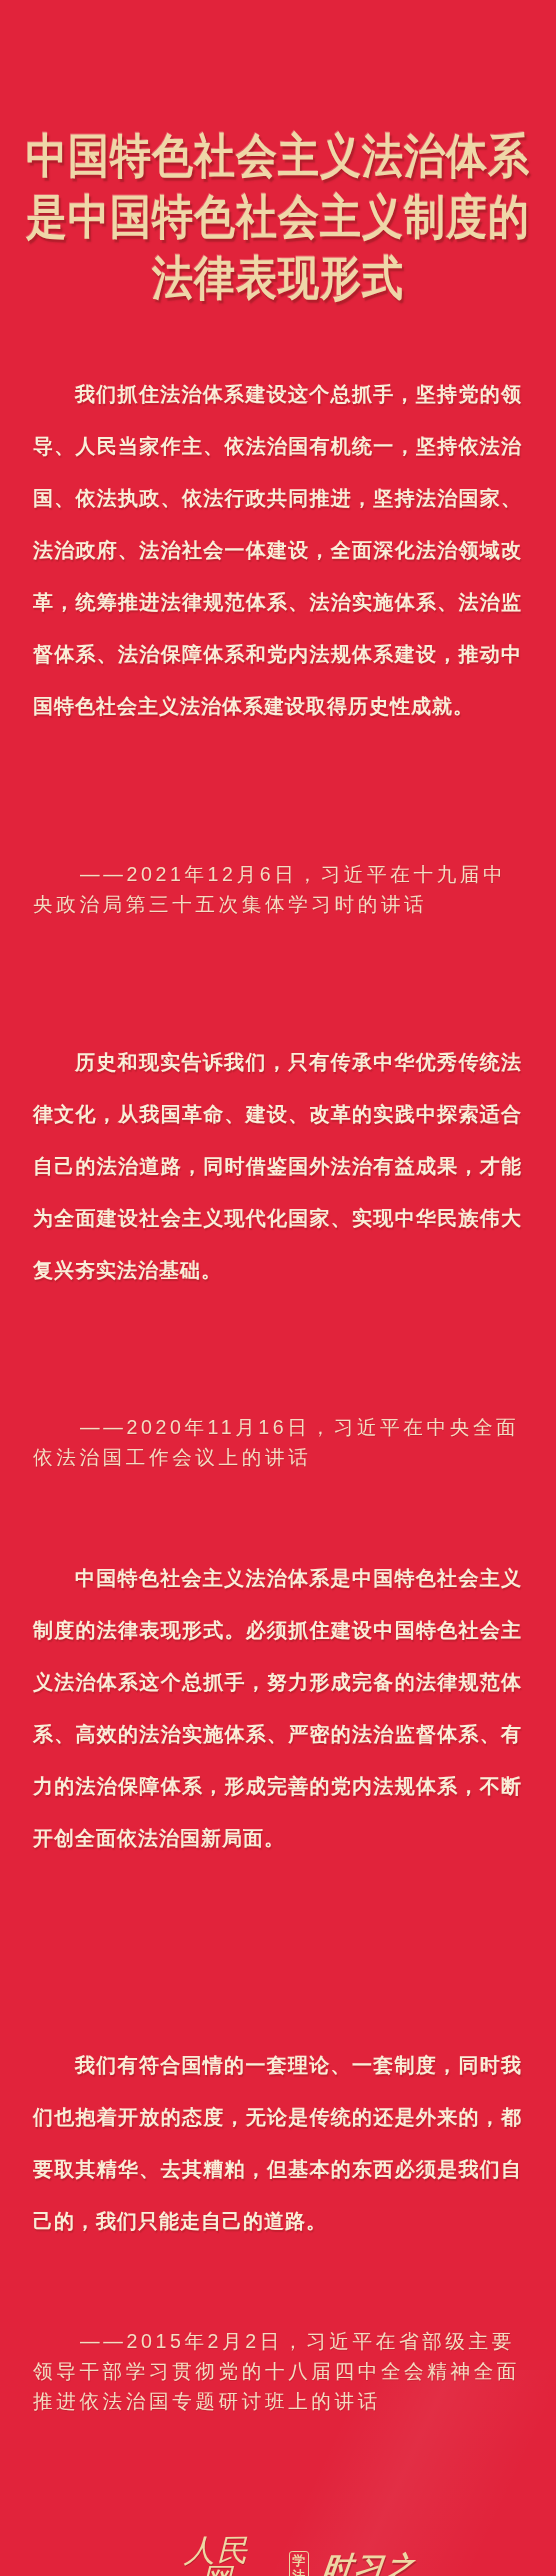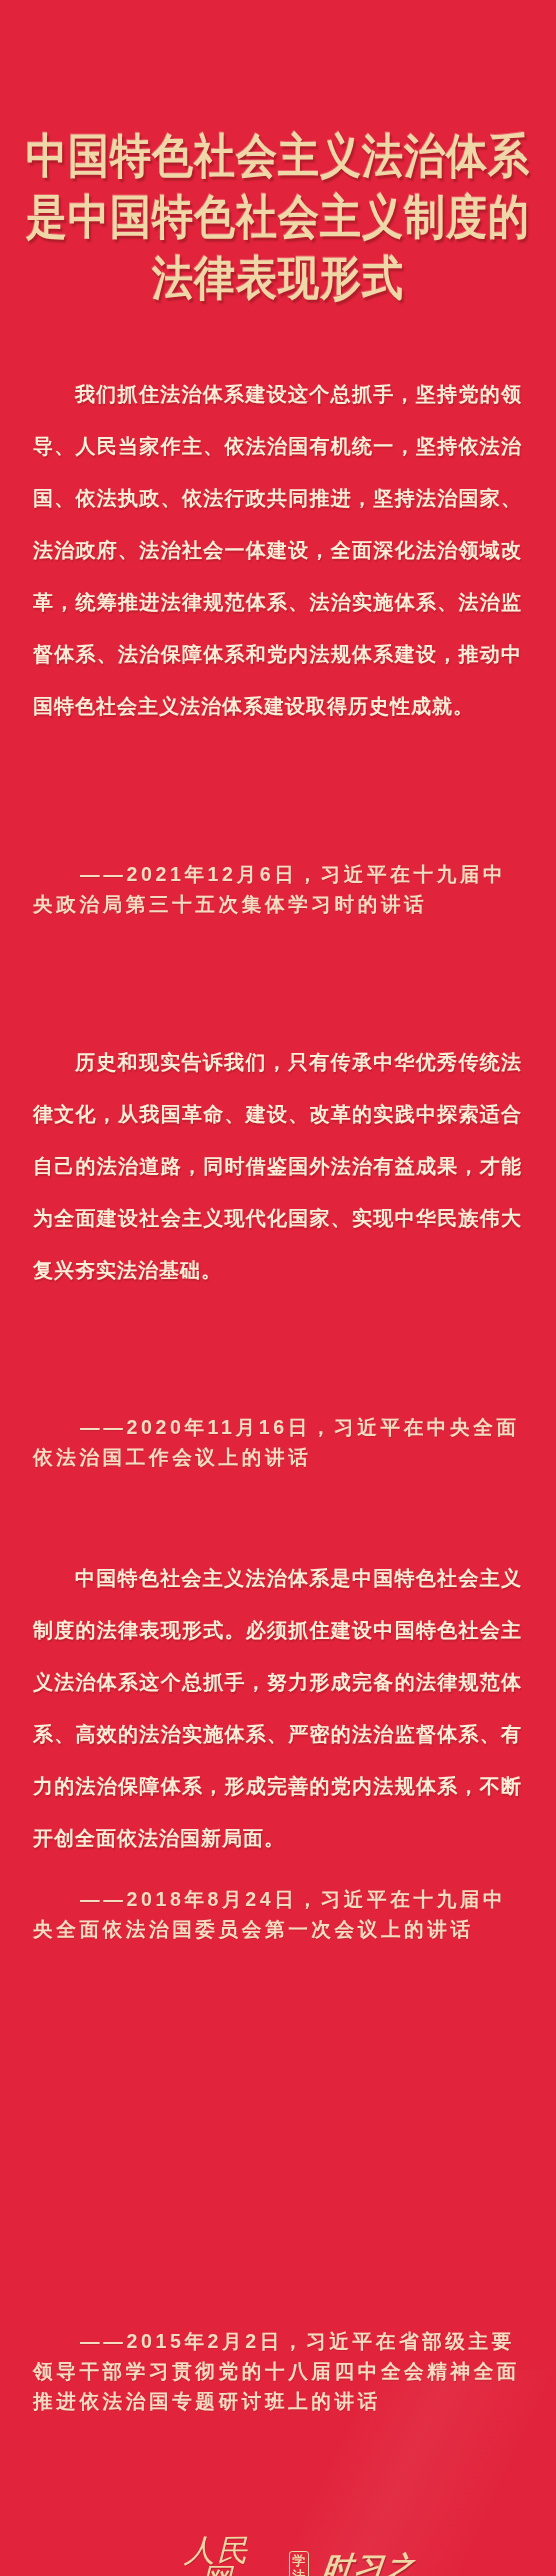--- a/index.html
+++ b/index.html
@@ -11,21 +11,21 @@
   .title{position:absolute;left:0;top:126px;width:556px;text-align:center;
          font-size:41px;font-weight:bold;line-height:53px;color:#efd7a8;
          transform:scaleY(1.15);transform-origin:50% 0;
          text-shadow:2.1px 2.6px 1.5px rgba(120,25,25,.45), -0.5px -0.5px 0 rgba(255,255,240,.25);
          letter-spacing:1px;}
   .quote{position:absolute;left:33px;width:489px;color:#f9eed8;
          font-size:20px;font-weight:bold;line-height:52px;letter-spacing:1px;
          text-align:justify;text-justify:inter-character;text-indent:2.1em;
          text-shadow:1px 1.5px 1px rgba(140,25,30,.35);}
   .attr{position:absolute;left:33px;width:489px;color:#f4dcc2;
-        font-size:19.6px;font-weight:bold;line-height:30px;letter-spacing:3.6px;
+        font-size:19.6px;font-weight:normal;line-height:30px;letter-spacing:3.6px;
         text-align:left;text-indent:2.4em;
         text-shadow:0.5px 1px 0.5px rgba(140,25,30,.3);}
   .q0{top:368px;} .a0{top:859px;}
   .q1{top:1036px;} .a1{top:1412px;}
   .q2{top:1552px;} .a2{top:1884px;}
   .q3{top:2039px;} .a3{top:2326px;}
 
   
   .peoplenet{position:absolute;left:170px;top:2536px;width:94px;text-align:center;color:#eed7a4;}
   .pn-script{font-family:"DejaVu Serif","Liberation Serif",serif;font-style:italic;font-weight:normal;
@@ -50,22 +50,22 @@
     <div>法律表现形式</div>
   </div>
 
   <div class="quote q0">我们抓住法治体系建设这个总抓手，坚持党的领导、人民当家作主、依法治国有机统一，坚持依法治国、依法执政、依法行政共同推进，坚持法治国家、法治政府、法治社会一体建设，全面深化法治领域改革，统筹推进法律规范体系、法治实施体系、法治监督体系、法治保障体系和党内法规体系建设，推动中国特色社会主义法治体系建设取得历史性成就。</div>
   <div class="attr a0">——2021年12月6日，习近平在十九届中央政治局第三十五次集体学习时的讲话</div>
 
   <div class="quote q1">历史和现实告诉我们，只有传承中华优秀传统法律文化，从我国革命、建设、改革的实践中探索适合自己的法治道路，同时借鉴国外法治有益成果，才能为全面建设社会主义现代化国家、实现中华民族伟大复兴夯实法治基础。</div>
   <div class="attr a1">——2020年11月16日，习近平在中央全面依法治国工作会议上的讲话</div>
 
   <div class="quote q2">中国特色社会主义法治体系是中国特色社会主义制度的法律表现形式。必须抓住建设中国特色社会主义法治体系这个总抓手，努力形成完备的法律规范体系、高效的法治实施体系、严密的法治监督体系、有力的法治保障体系，形成完善的党内法规体系，不断开创全面依法治国新局面。</div>
-  <div class="attr a2">——2018年8月24日，习近平在十九届中央全面依法治国委员会第一次会议上的讲话</div>
 
+  <div class="quote q3">我们有符合国情的一套理论、一套制度，同时我们也抱着开放的态度，无论是传统的还是外来的，都要取其精华、去其糟粕，但基本的东西必须是我们自己的，我们只能走自己的道路。</div>
   <div class="attr a3">——2015年2月2日，习近平在省部级主要领导干部学习贯彻党的十八届四中全会精神全面推进依法治国专题研讨班上的讲话</div>
 
   <div class="peoplenet">
     <div class="pn-script">人民网</div>
     <div class="pn-sub">中国共产党新闻网</div>
 
   </div>
 
   <div class="fabadge">
     <span>学</span>

